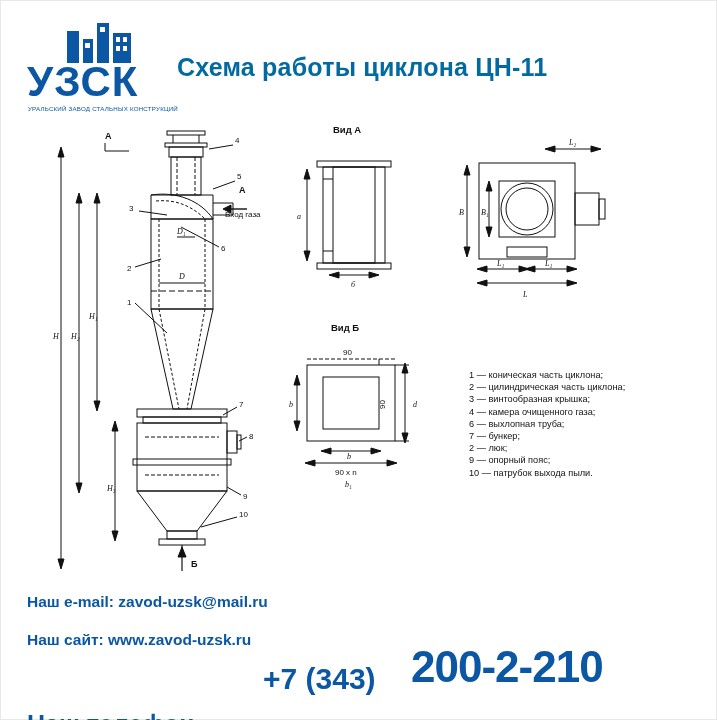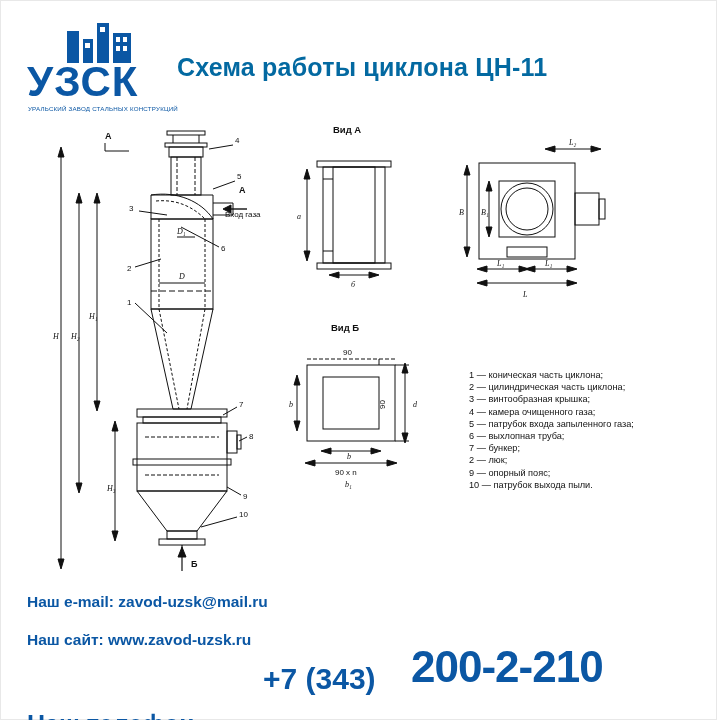--- a/index.html
+++ b/index.html
@@ -263,21 +263,20 @@
       <text class="lbl-i" x="496" y="147">L₁</text>
       <text class="lbl-i" x="544" y="147">L₁</text>
       <text class="lbl-i" x="522" y="178">L</text>
     </svg>
 
     <div class="legend">
       <div>1 — коническая часть циклона;</div>
       <div>2 — цилиндрическая часть циклона;</div>
       <div>3 — винтообразная крышка;</div>
       <div>4 — камера очищенного газа;</div>
-      <div>5 — патрубок входа запыленного газа;</div>
       <div>6 — выхлопная труба;</div>
       <div>7 — бункер;</div>
       <div>2 — люк;</div>
       <div>9 — опорный пояс;</div>
       <div>10 — патрубок выхода пыли.</div>
     </div>
   </div>
 
   <div class="contact site">Наш сайт: www.zavod-uzsk.ru</div>
   <div class="contact email">Наш e-mail: zavod-uzsk@mail.ru</div>

